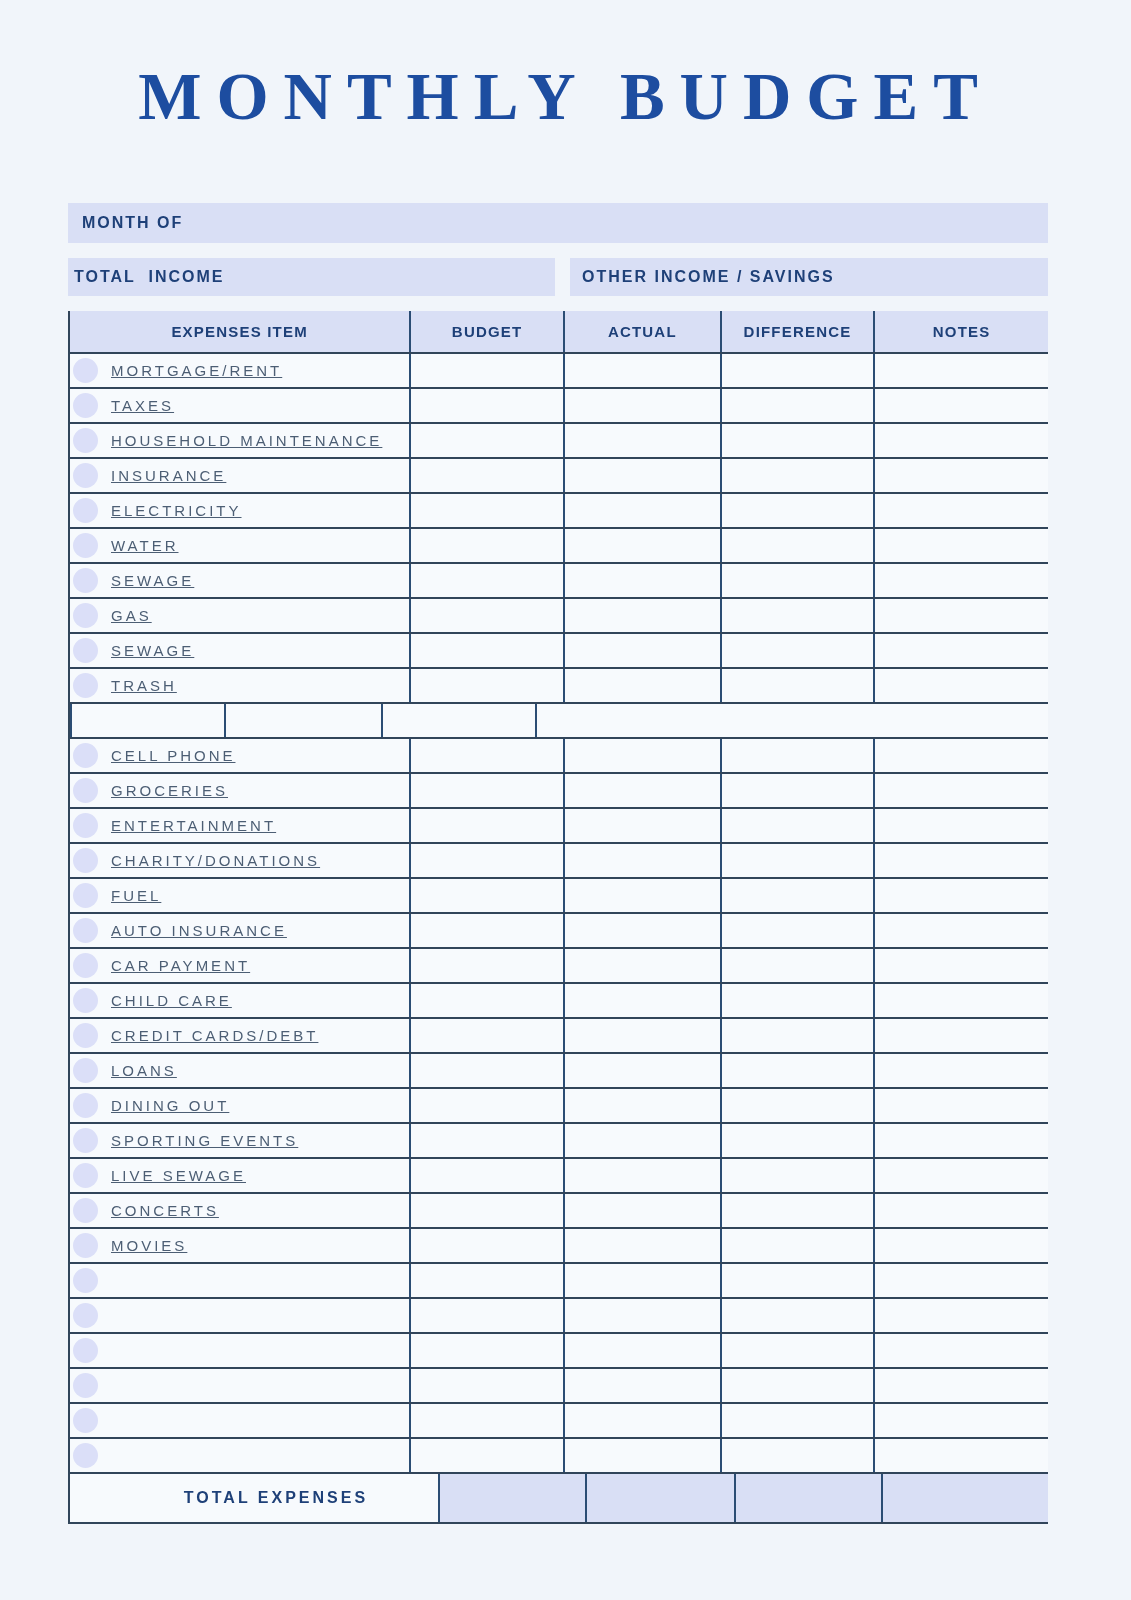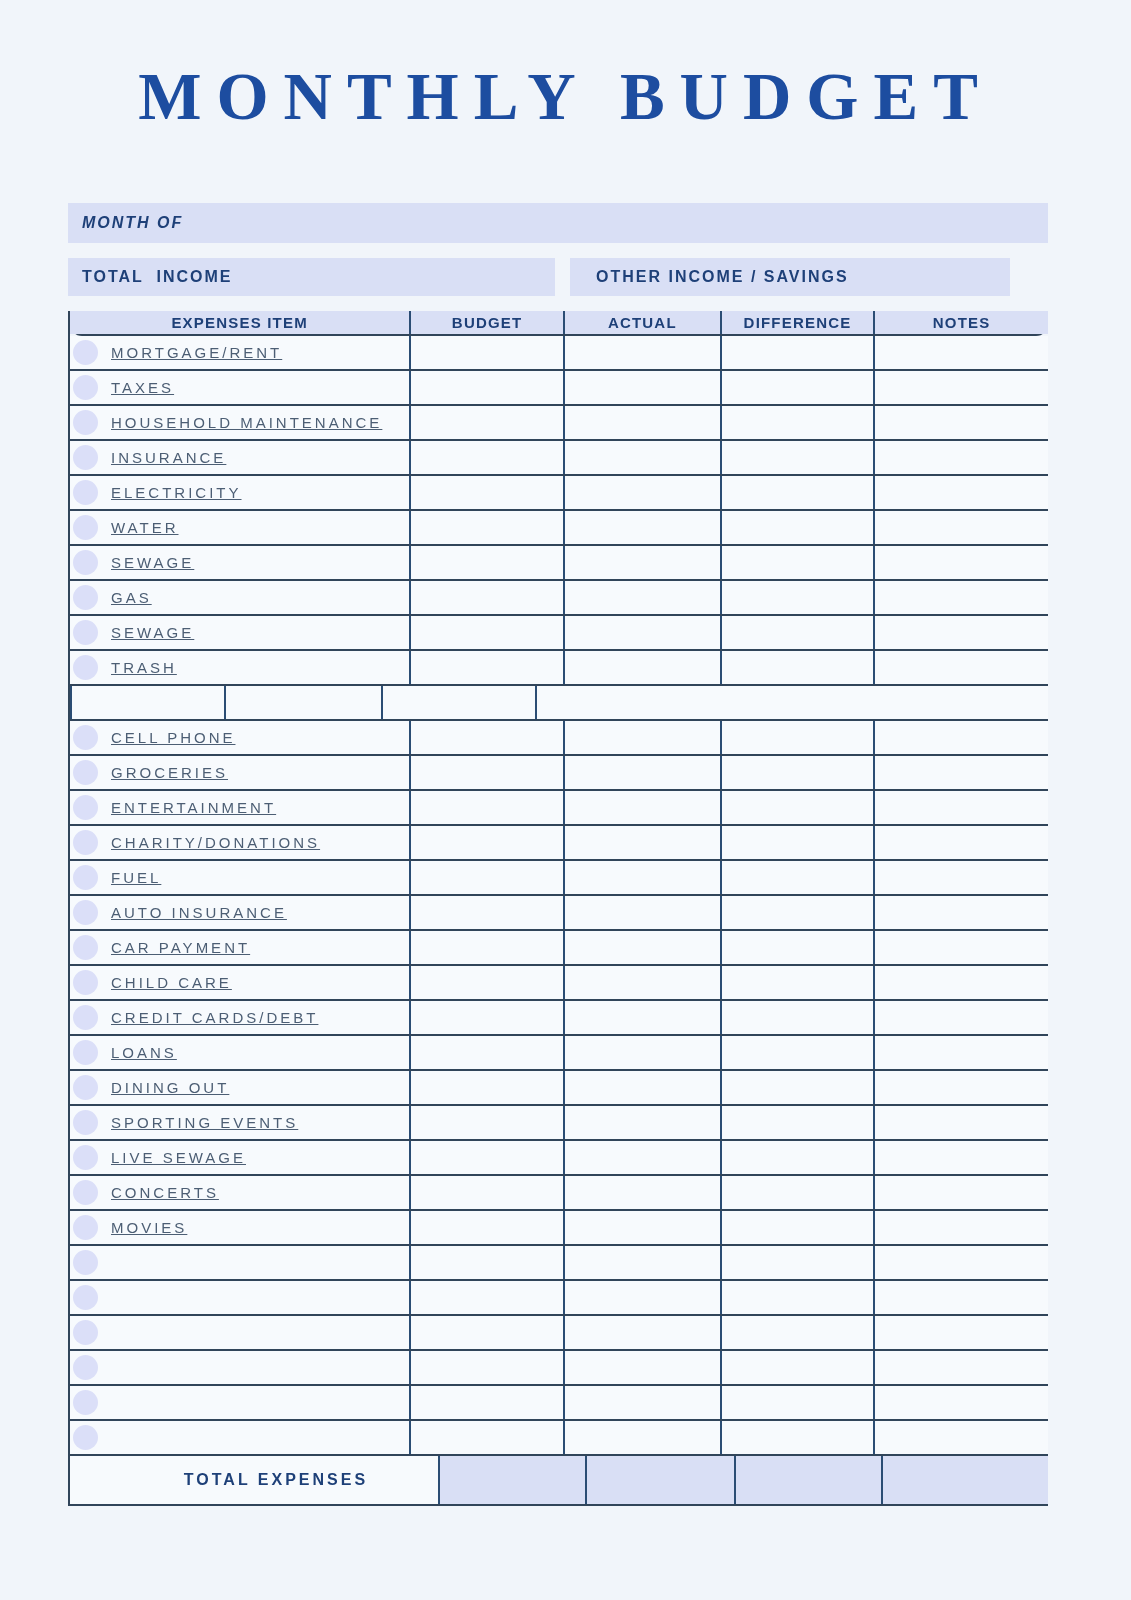--- a/index.html
+++ b/index.html
@@ -31,40 +31,39 @@
     box-sizing:border-box;
   }
   .bar-label{
     color:#1e4078;
     font-weight:700;
     font-size:16px;
     letter-spacing:2px;
     white-space:pre;
   }
   .bar-fill{flex:1;height:100%;}
-  .month-bar{left:68px;top:203px;width:980px;height:40px;padding-left:14px;font-style:italic;}
-  .income-bar{left:68px;top:258px;width:487px;height:38px;padding-left:14px;}
-  .savings-bar{left:570px;top:258px;width:440px;height:38px;padding-left:26px;}
+  .month-bar{left:68px;top:203px;width:980px;height:40px;padding-left:14px;}
+  .income-bar{left:68px;top:258px;width:487px;height:38px;padding-left:6px;}
+  .savings-bar{left:570px;top:258px;width:478px;height:38px;padding-left:12px;}
 
   
   .table{
     position:absolute;left:68px;top:311px;width:980px;
     box-sizing:border-box;
     border-left:2px solid #31455a;
   }
   .trow{
     display:flex;
     box-sizing:border-box;
     border-bottom:2px solid #31455a;
     background:#f7fafd;
   }
   .thead{
-    height:25px;
+    height:43px;
     background:#eab308;
-    border-radius:12px;
   }
   .body-row{height:35px;}
   .cell{
     box-sizing:border-box;
     display:flex;align-items:center;
     height:100%;
   }
   .c0{width:340px;}
   .c1{width:154px;}
   .c2{width:157px;}

